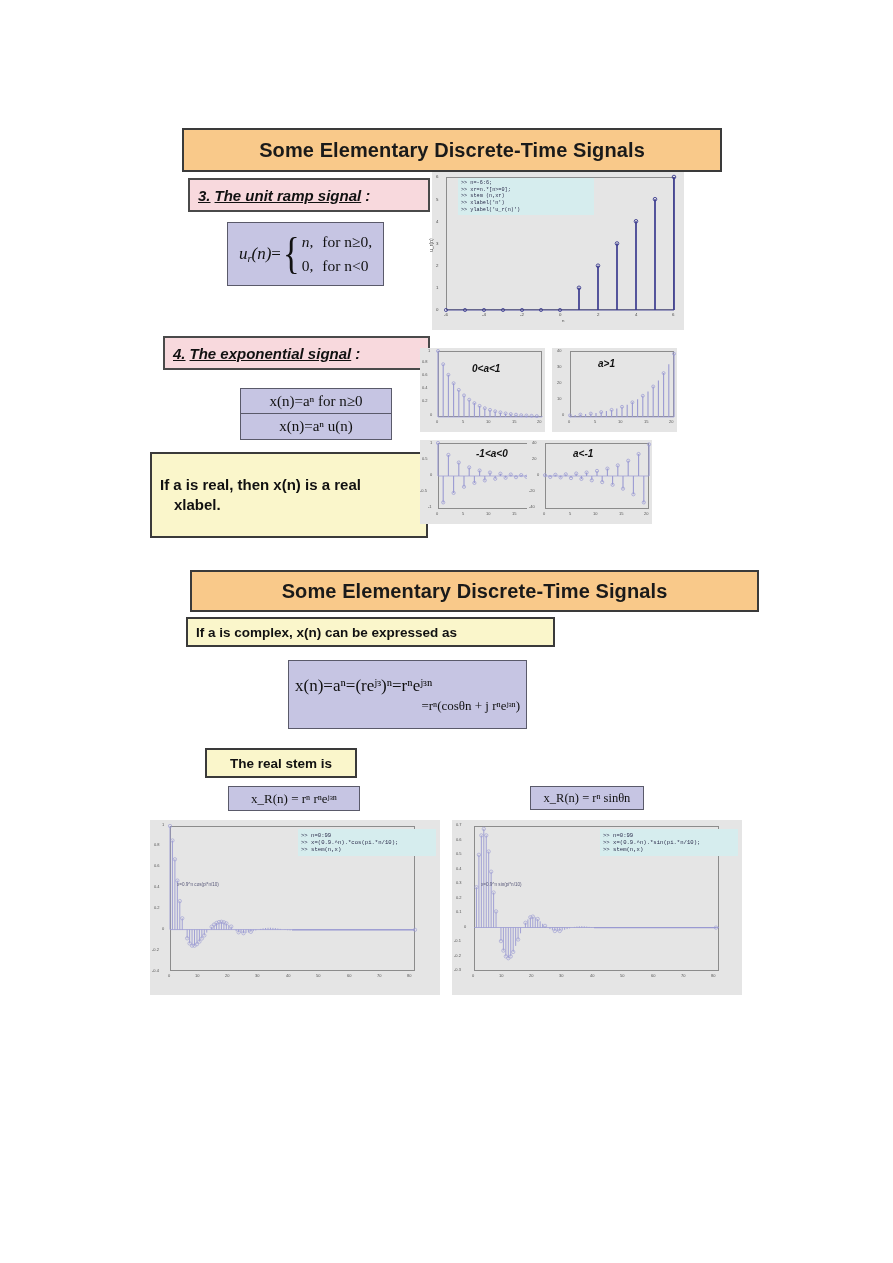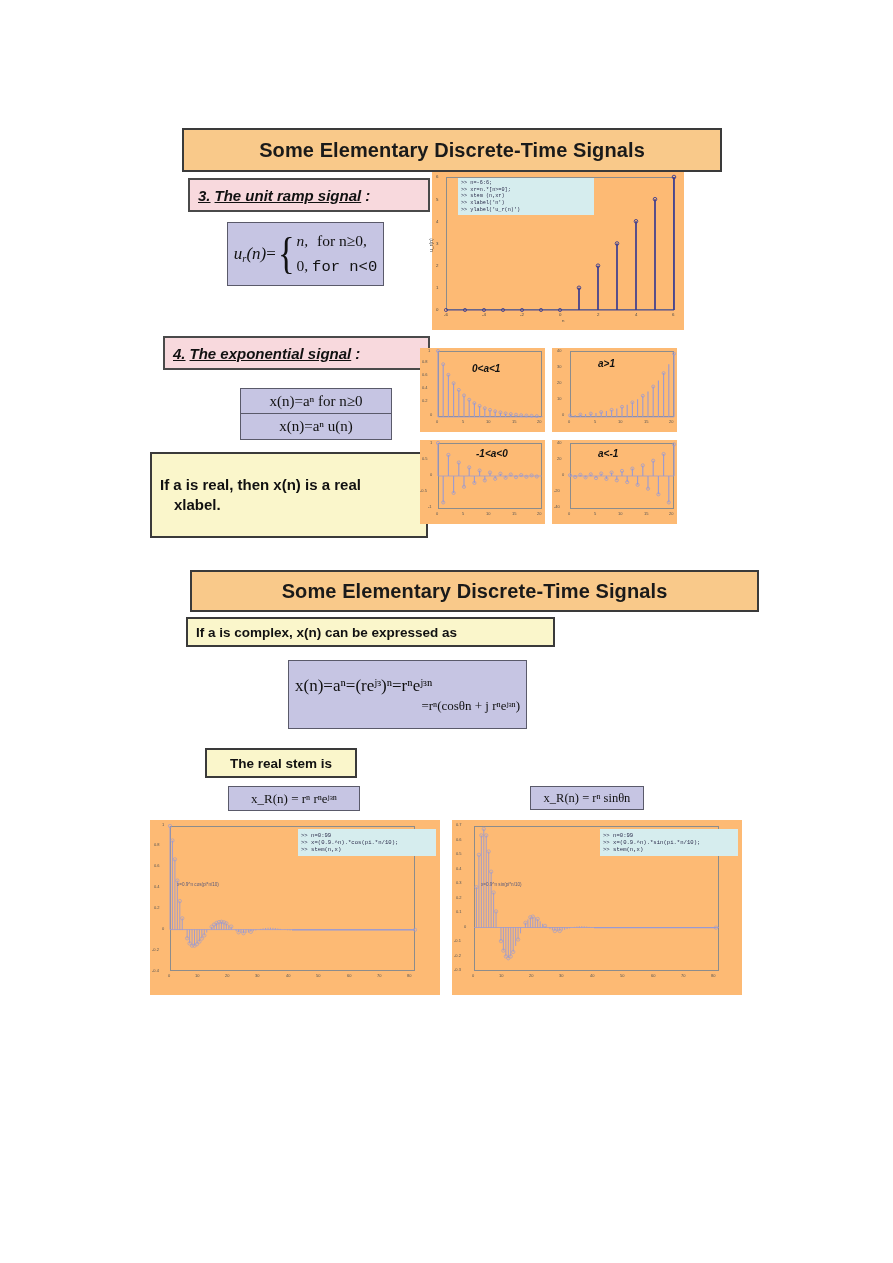--- a/index.html
+++ b/index.html
@@ -40,21 +40,21 @@
     display:flex;align-items:center;justify-content:center;text-align:right;
   }
   
   .it{font-style:italic;}
   .sub{font-size:.62em;vertical-align:-.28em;font-style:italic;}
   .brace{
     font-size:2.55em;line-height:.55em;font-family:"Liberation Serif",serif;
     display:inline-block;transform:scaleX(.8);
   }
   
-  .plot{position:absolute;background:#fdba74;}
+  .plot{position:absolute;background:#e5e5e5;}
   .axisbox{position:absolute;border:1px solid #8c8c8c;box-sizing:border-box;}
   .tick{position:absolute;font-size:4.4px;color:#4a4a4a;font-family:"Liberation Sans",sans-serif;white-space:nowrap;}
   .tick-sm{position:absolute;font-size:4px;color:#555;font-family:"Liberation Sans",sans-serif;white-space:nowrap;}
   .codeblk{
     position:absolute;background:#D6EDEE;color:#2a2a4a;
     font-family:"Liberation Mono", monospace;line-height:1.28;
     white-space:pre;
   }
   .plotlabel{position:absolute;font-style:italic;font-weight:bold;color:#111;}
   .annot{position:absolute;color:#5a5a7a;white-space:nowrap;}
@@ -78,21 +78,21 @@
       <span class="it">u</span><span class="sub">r</span><span class="it">(n)</span><span>=</span>
     </span>
     <span class="brace">{</span>
     <span style="display:inline-block;font-size:15.5px;line-height:1.55;">
       <div style="white-space:nowrap;">
         <span class="it">n,</span>
         <span style="margin-left:5px;">for n≥0,</span>
       </div>
       <div style="white-space:nowrap;">
         <span>0,</span>
-        <span style="font-family:Liberation Mono, monospace;">for n&lt;0</span>
+        <span style="margin-left:5px;">for n&lt;0</span>
       </div>
     </span>
   </div>
 
   <div class="plot" style="left:432px;top:172px;width:252px;height:158px;">
     <div class="axisbox" style="left:14px;top:5px;width:228px;height:133px;"></div>
 
     <svg style="position:absolute;left:14px;top:5px;" width="228" height="133" viewBox="0 0 228 133">
 
       <g stroke="#3b3b8f" stroke-width="1">
@@ -344,21 +344,21 @@
     <div class="tick-sm" style="left:0px;top:48px;">-0.5</div>
     <div class="tick-sm" style="left:8px;top:64px;">-1</div>
     <div class="tick-sm" style="left:16px;top:71px;">0</div>
     <div class="tick-sm" style="left:42px;top:71px;">5</div>
     <div class="tick-sm" style="left:66px;top:71px;">10</div>
     <div class="tick-sm" style="left:92px;top:71px;">15</div>
     <div class="tick-sm" style="left:117px;top:71px;">20</div>
     <div class="plotlabel" style="left:56px;top:8px;font-size:10px;">-1&lt;a&lt;0</div>
   </div>
 
-  <div class="plot" style="left:552px;top:440px;width:125px;height:84px;">
+  <div class="plot" style="left:527px;top:440px;width:125px;height:84px;">
     <div class="axisbox" style="left:18px;top:3px;width:104px;height:66px;"></div>
     <svg style="position:absolute;left:18px;top:3px;" width="104" height="66" viewBox="0 0 104 66">
       <line x1="0" y1="33" x2="104" y2="33" stroke="#9a9ad2" stroke-width="0.7"></line>
       <g stroke="#9a9ad2" stroke-width="1.1">
         <line x1="0" y1="33" x2="0" y2="32.2"></line>
           <line x1="5.2" y1="33" x2="5.2" y2="34"></line>
         <line x1="10.4" y1="33" x2="10.4" y2="31.8"></line>
           <line x1="15.6" y1="33" x2="15.6" y2="34.4"></line>
         <line x1="20.8" y1="33" x2="20.8" y2="31.3"></line>
           <line x1="26" y1="33" x2="26" y2="35.1"></line>

